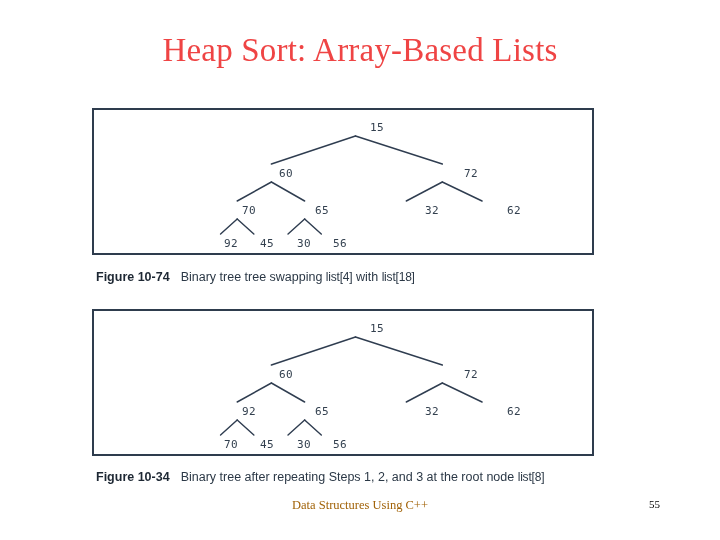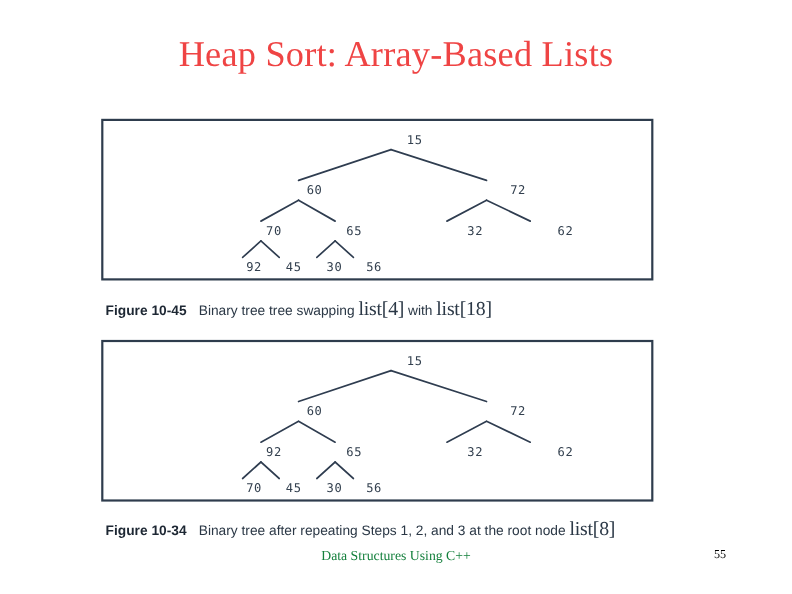--- a/index.html
+++ b/index.html
@@ -80,35 +80,35 @@
   }
   #caption-1 { top: 270px; }
   #caption-2 { top: 470px; }
 
   .caption-label {
     font-weight: bold;
     color: #1d2733;
     margin-right: 11px;
   }
   .caption-mono {
-    font-family: Liberation Serif, serif;
-    font-size: 18px;
+    font-family: Liberation Sans, sans-serif;
+    font-size: 12px;
     letter-spacing: -0.2px;
   }
 
   
   .footer-text {
     position: absolute;
     top: 498px;
     left: 0;
     width: 720px;
     text-align: center;
     font-family: "Liberation Serif", serif;
     font-size: 12.5px;
-    color: #15803d;
+    color: #a16207;
   }
   .footer-page {
     position: absolute;
     top: 498px;
     right: 60px;
     font-family: "Liberation Serif", serif;
     font-size: 11px;
     color: #000000;
   }
 </style>
@@ -139,21 +139,21 @@
       <div class="tree-node-label" style="left: 338px; top: 100px;">32</div>
       <div class="tree-node-label" style="left: 420px; top: 100px;">62</div>
       <div class="tree-node-label" style="left: 137px; top: 133px;">92</div>
       <div class="tree-node-label" style="left: 173px; top: 133px;">45</div>
       <div class="tree-node-label" style="left: 210px; top: 133px;">30</div>
       <div class="tree-node-label" style="left: 246px; top: 133px;">56</div>
     </div>
 </div>
 
 <div class="figure-caption" id="caption-1">
-  <span class="caption-label">Figure 10-45</span><span>Binary tree tree swapping </span><span class="caption-mono">list[4]</span><span> with </span><span class="caption-mono">list[18]</span>
+  <span class="caption-label">Figure 10-74</span><span>Binary tree tree swapping </span><span class="caption-mono">list[4]</span><span> with </span><span class="caption-mono">list[18]</span>
 </div>
 
 <div class="figure-block" id="figure-2">
   <div class="figure-frame">
     <svg class="tree-svg" viewBox="0 0 539 143" preserveAspectRatio="none">
         <line x1="283" y1="26" x2="192" y2="54" stroke="#2f3d50" stroke-width="1.6" stroke-linecap="round"></line>
         <line x1="283" y1="26" x2="377" y2="54" stroke="#2f3d50" stroke-width="1.6" stroke-linecap="round"></line>
         <line x1="192" y1="72" x2="155" y2="91" stroke="#2f3d50" stroke-width="1.6" stroke-linecap="round"></line>
         <line x1="192" y1="72" x2="228" y2="91" stroke="#2f3d50" stroke-width="1.6" stroke-linecap="round"></line>
         <line x1="377" y1="72" x2="338" y2="91" stroke="#2f3d50" stroke-width="1.6" stroke-linecap="round"></line>

